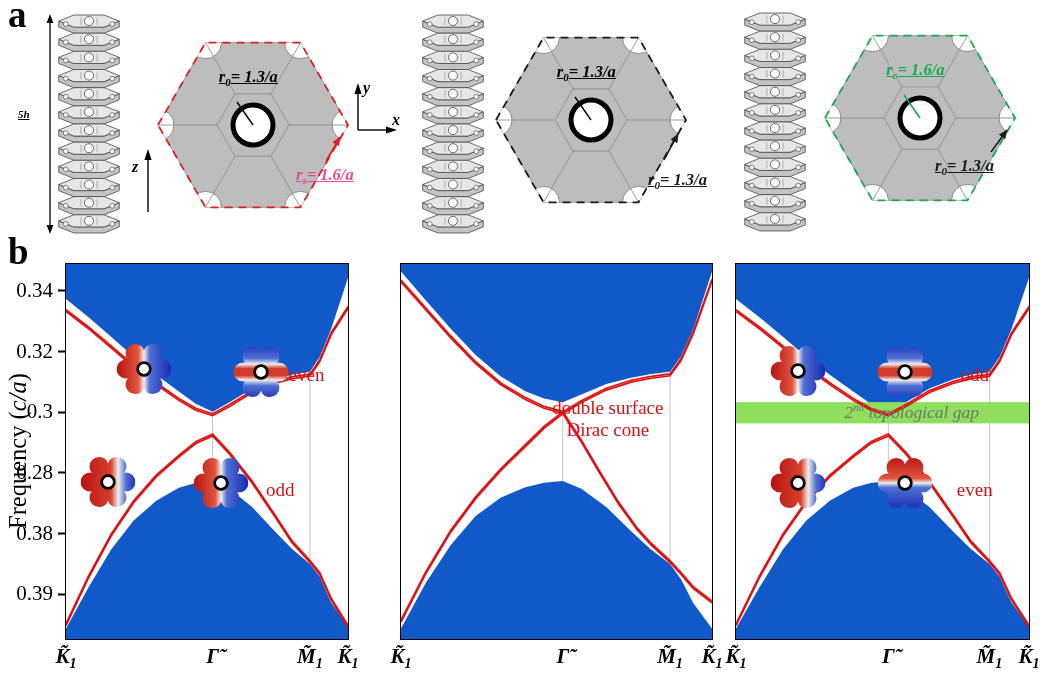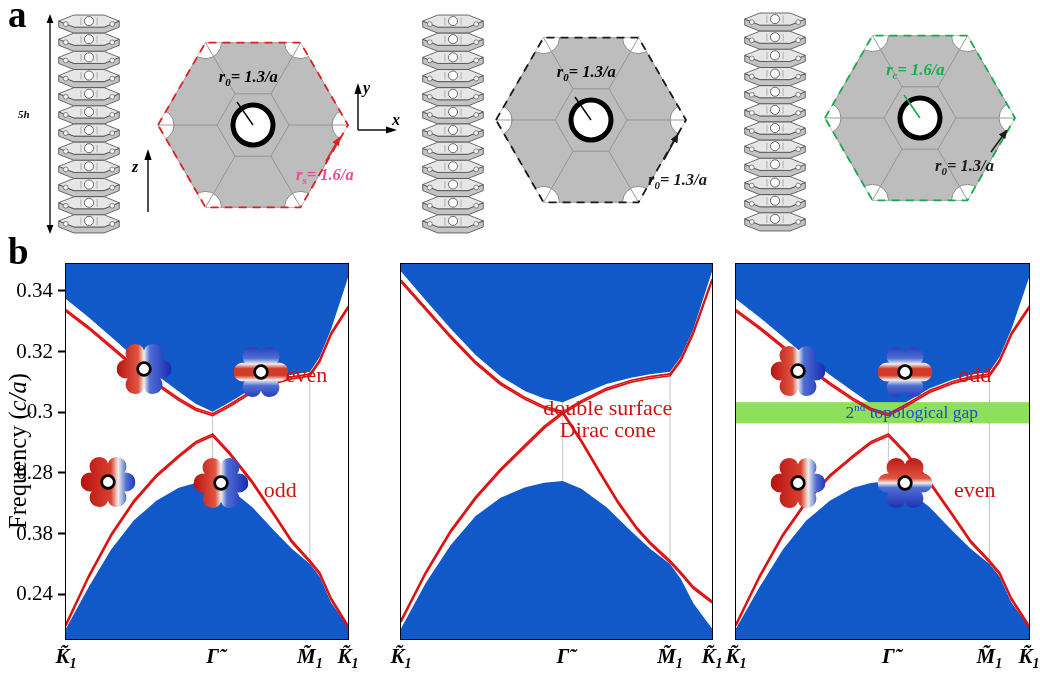--- a/index.html
+++ b/index.html
@@ -7,33 +7,33 @@
   body { position:relative; overflow:hidden; font-family:"Liberation Serif", serif; color:#000; }
   .figure { position:absolute; inset:0; }
   .abs { position:absolute; }
   .panel-letter { position:absolute; font-weight:bold; font-size:37px; line-height:1; }
   .shared-defs { position:absolute; width:0; height:0; }
 
   
   .pillar { position:absolute; }
   .hexcell { position:absolute; width:230px; height:200px; }
   .hexcell svg { position:absolute; inset:0; width:100%; height:100%; overflow:visible; }
-  .cell-label { position:absolute; font-style:italic; font-weight:bold; font-size:16.5px; white-space:nowrap; }
+  .cell-label { position:absolute; font-style:italic; font-weight:bold; font-size:16.5px; white-space:nowrap;text-decoration:underline; }
   .cell-label sub { font-size:11px; }
   .center-label { transform:translateX(-58%); }
   .axis-text { font-family:"Liberation Serif", serif; font-weight:bold; font-style:italic; font-size:16px; fill:#000; }
 
   
   .ylabel { position:absolute; left:4px; top:263px; height:377px; width:34px;
             writing-mode:vertical-rl; transform:rotate(180deg); text-align:center;
             font-size:24.5px; white-space:nowrap; }
   .plot { position:absolute; top:263px; height:377px; border:1.8px solid #000; background:#fff; }
   .plot svg.bands { position:absolute; inset:0; width:100%; height:100%; }
-  .plot-label { position:absolute; transform:translate(-50%,-50%); color:#d01212; font-size:22px; white-space:nowrap; z-index:5; }
-  .plot-label.gap-note { color:#1d4ed8; font-size:17.5px; }
+  .plot-label { position:absolute; transform:translate(-50%,-50%); color:#d01212; font-size:19px; white-space:nowrap; z-index:5; }
+  .plot-label.gap-note { color:#737373; font-size:17.5px;font-style:italic; }
   .plot-label.gap-note sup { font-size:11px; }
   .inset { position:absolute; width:57px; height:57px; transform:translate(-50%,-50%); z-index:4; }
   .xticks { position:absolute; top:100%; left:0; right:0; height:34px; margin-top:5px; }
   .xticks span { position:absolute; top:0; transform:translateX(-50%); font-size:21px; font-weight:bold; font-style:italic; white-space:nowrap; }
   .xticks span sub { font-size:14px; }
   .yticks { position:absolute; right:100%; top:0; bottom:0; width:62px; }
   .yticks span { position:absolute; right:13px; transform:translateY(-50%); font-size:21px; }
   .yticks span::after { content:""; position:absolute; left:calc(100% + 5px); top:50%; width:7px; border-top:2px solid #000; }
 </style>
 </head>
@@ -301,21 +301,21 @@
         <path d="M0.00 12.15 L8.00 16.76 L16.00 21.86 L24.00 26.96 L32.00 31.66 L40.00 35.87 L46.00 38.46 L52.00 39.92 L58.00 37.49 L66.00 33.77 L74.00 31.34 L80.00 30.12 L86.50 29.39 L90.00 25.51 L94.00 18.38 L100.00 11.34" fill="none" stroke="#dd1111" stroke-width="1.7" vector-effect="non-scaling-stroke" transform="translate(0 0.5)"></path>
         <path d="M0.00 95.95 L8.00 83.16 L16.00 72.06 L24.00 63.16 L32.00 56.28 L40.00 51.01 L46.00 47.37 L52.00 45.34 L58.00 50.20 L66.00 57.89 L74.00 66.80 L80.00 73.68 L86.50 79.11 L90.00 82.35 L94.00 89.07 L100.00 96.36" fill="none" stroke="#dd1111" stroke-width="1.7" vector-effect="non-scaling-stroke" transform="translate(0 0)"></path>
         <path d="M0.00 95.95 L8.00 83.16 L16.00 72.06 L24.00 63.16 L32.00 56.28 L40.00 51.01 L46.00 47.37 L52.00 45.34 L58.00 50.20 L66.00 57.89 L74.00 66.80 L80.00 73.68 L86.50 79.11 L90.00 82.35 L94.00 89.07 L100.00 96.36" fill="none" stroke="#dd1111" stroke-width="1.7" vector-effect="non-scaling-stroke" transform="translate(0 0.5)"></path>
       </svg>
     <div class="yticks">
         <span style="top: 6.88259%;">0.34</span>
         <span style="top: 23.0769%;">0.32</span>
         <span style="top: 39.2713%;">0.3</span>
         <span style="top: 55.4656%;">0.28</span>
         <span style="top: 71.6599%;">0.38</span>
-        <span style="top: 87.8543%;">0.24</span>
+        <span style="top: 87.8543%;">0.39</span>
       </div>
     <svg class="inset" style="left:27.8%; top:27.9%" viewBox="-27 -27 54 54">
       <g clip-path="url(#flowerclip)">
           <rect x="-27" y="-27" width="54" height="54" fill="url(#gradLR)"></rect>
         </g>
       <circle r="6" fill="#fff" stroke="#000" stroke-width="2.6"></circle>
     </svg>
     <svg class="inset" style="left:69.3%; top:28.9%" viewBox="-27 -27 54 54">
       <g clip-path="url(#flowerclip)">
           <rect x="-27" y="-27" width="54" height="54" fill="url(#gradStripe)"></rect>

